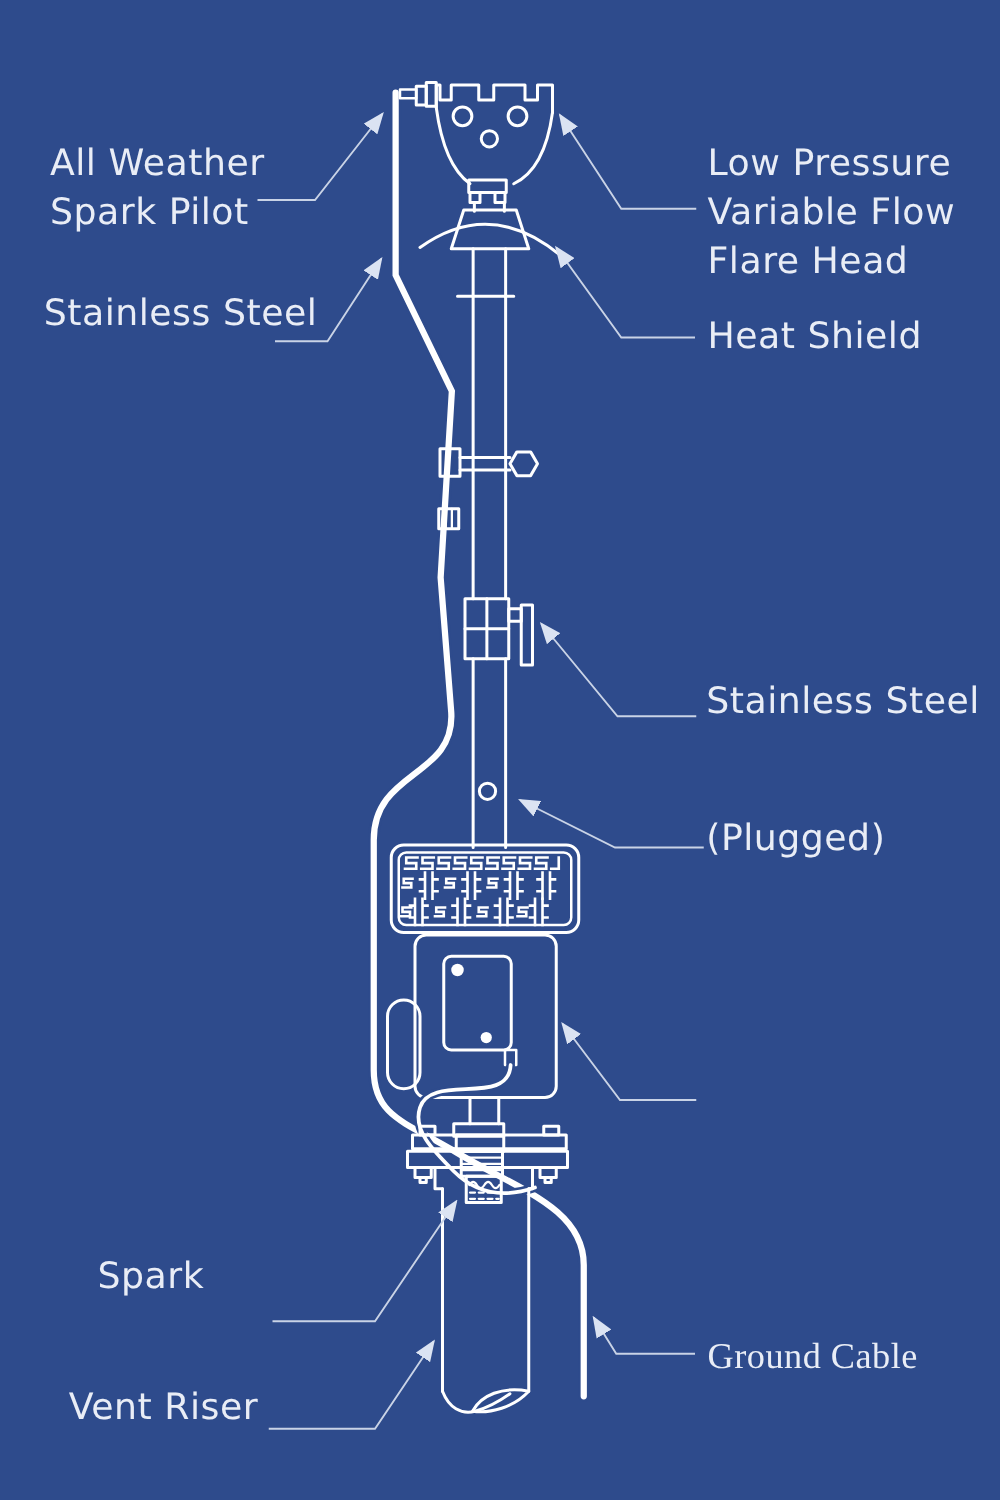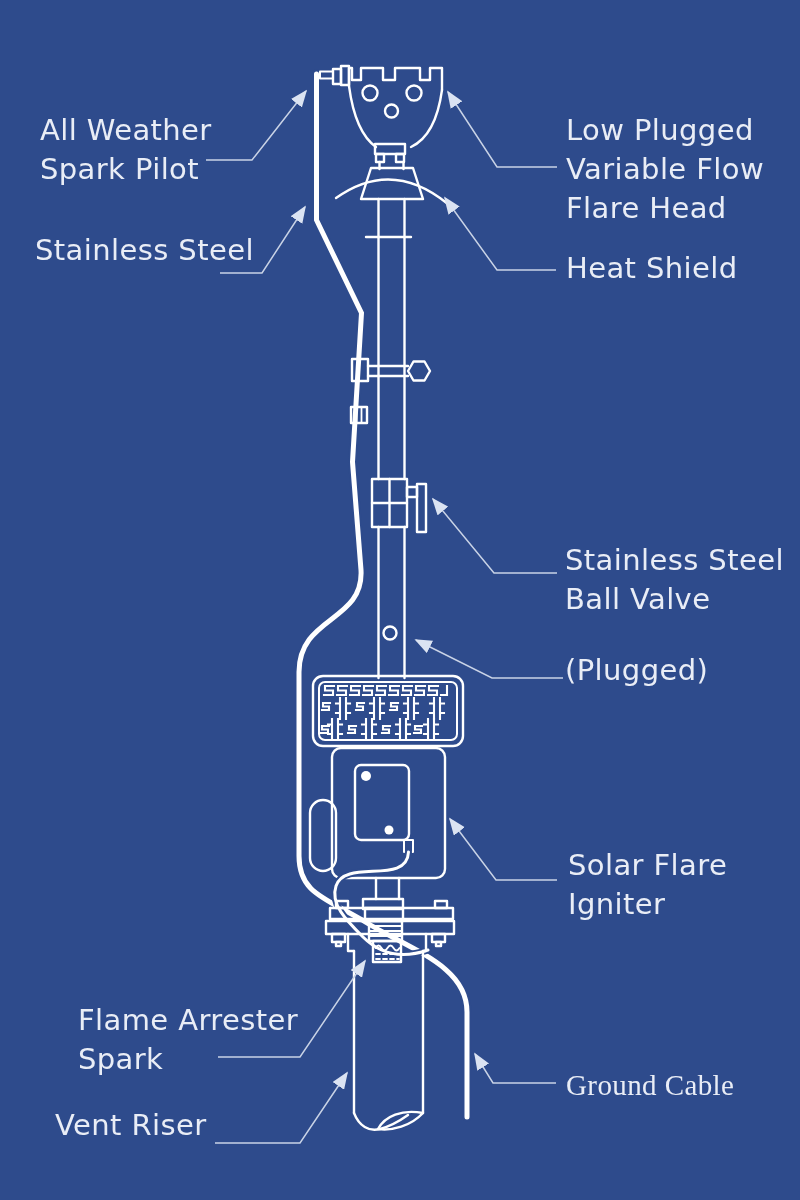--- a/index.html
+++ b/index.html
@@ -160,49 +160,43 @@
       <path class="leader" marker-end="url(#arrow)" d="M215,1143 H300 L347,1073"></path>
     </g>
   </svg>
 
   <div class="lbl" style="left:40px;top:111px;">
     <span>All Weather</span>
     <span>Spark Pilot</span>
   </div>
 
   <div class="lbl" style="left:566px;top:111px;">
-    <span>Low Plugged</span>
+    <span>Low Pressure</span>
     <span>Variable Flow</span>
     <span>Flare Head</span>
   </div>
 
   <div class="lbl" style="left:35px;top:231px;">
     <span>Stainless Steel</span>
   </div>
 
   <div class="lbl" style="left:566px;top:249px;">
     <span>Heat Shield</span>
   </div>
 
   <div class="lbl" style="left:565px;top:541px;">
     <span>Stainless Steel</span>
-    <span>Ball Valve</span>
   </div>
 
   <div class="lbl" style="left:565px;top:651px;">
     <span>(Plugged)</span>
   </div>
 
-  <div class="lbl" style="left:568px;top:846px;">
-    <span>Solar Flare</span>
-    <span>Igniter</span>
-  </div>
 
   <div class="lbl" style="left:78px;top:1001px;">
-    <span>Flame Arrester</span>
     <span>Spark</span>
   </div>
 
   <div class="lbl" style="left:566px;top:1066px;font-family:Liberation Serif, serif;">
     <span>Ground Cable</span>
   </div>
 
   <div class="lbl" style="left:55px;top:1106px;">
     <span>Vent Riser</span>
   </div>

